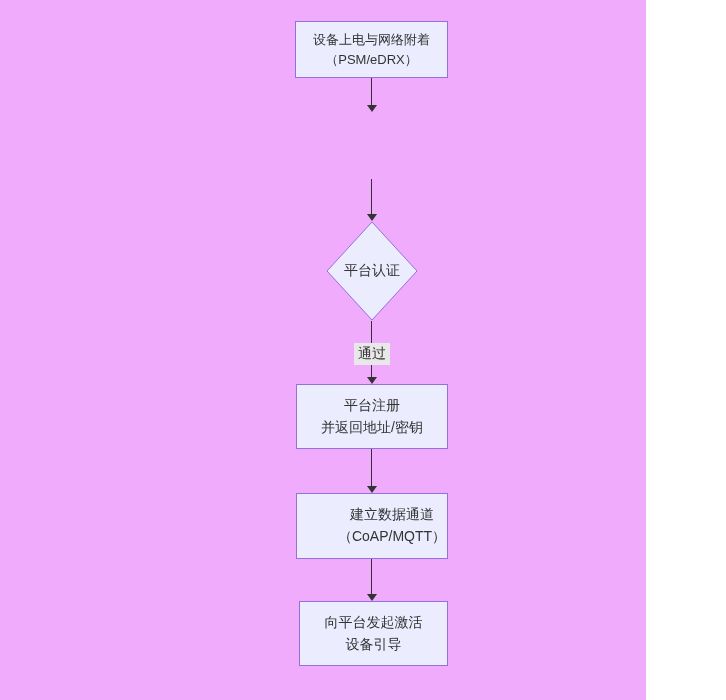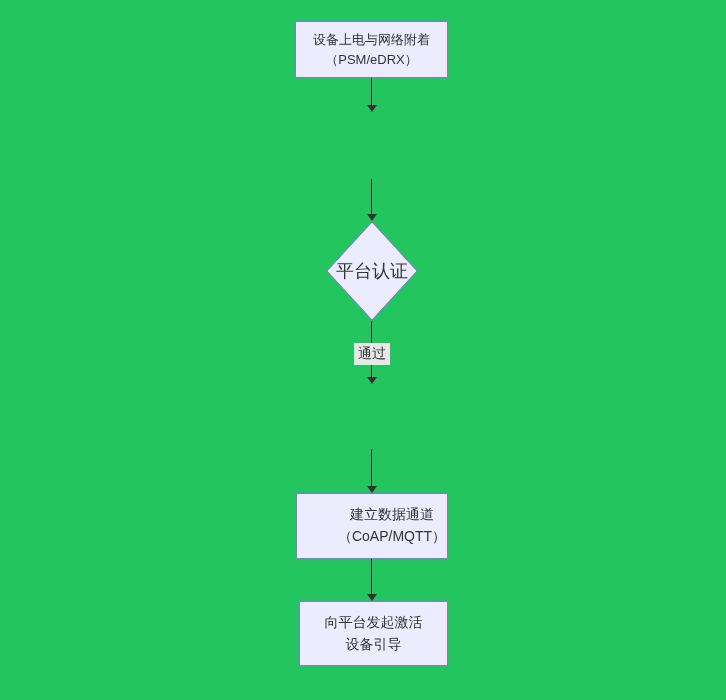--- a/index.html
+++ b/index.html
@@ -1,37 +1,37 @@
 <!DOCTYPE html>
 <html><head>
 <meta charset="utf-8">
 <style>
   html,body { margin:0; padding:0; background:#ffffff; }
   .canvas {
-    position:relative; width:726px; height:700px; background:#22c55e;
+    position:relative; width:646px; height:700px; background:#f0abfc;
     font-family:"Liberation Sans","DejaVu Sans",sans-serif;
     overflow:hidden;
   }
   .node {
     position:absolute; box-sizing:border-box;
     background:#ECECFF; border:1px solid #9370DB;
     display:flex; flex-direction:column; align-items:center; justify-content:center;
     font-size:14px; color:#333333; text-align:center; line-height:1.55;
   }
   .node-box1 { left:295px; top:21px;  width:153px; height:57px; line-height:1.5; font-size:13px; }
   .node-box2 { left:296px; top:112px; width:152px; height:67px; }
   .node-box3 { left:296px; top:384px; width:152px; height:65px; }
   .node-box4 { left:296px; top:493px; width:152px; height:66px;padding-left:40px; }
   .node-box5 { left:299px; top:601px; width:149px; height:65px; }
   .diamond-wrap { position:absolute; left:326px; top:221px; width:92px; height:100px; }
   .diamond-wrap svg { position:absolute; left:0; top:0; }
   .diamond-label {
     position:absolute; left:0; top:0; width:92px; height:100px;
     display:flex; align-items:center; justify-content:center;
-    font-size:18px; color:#333333;
+    font-size:14px; color:#333333;
   }
   .edge {
     position:absolute; left:371px; width:1px; background:#333333;
   }
   .edge-a1 { top:78px;  height:27px; }
   .edge-a2 { top:179px; height:35px; }
   .edge-a3 { top:321px; height:56px; }
   .edge-a4 { top:449px; height:37px; }
   .edge-a5 { top:559px; height:35px; }
   .arrowhead {
@@ -71,20 +71,24 @@
     <svg width="92" height="100" viewBox="0 0 92 100">
       <polygon points="46,1 91,50 46,99 1,50" fill="#ECECFF" stroke="#9370DB" stroke-width="1"></polygon>
     </svg>
     <div class="diamond-label">平台认证</div>
   </div>
 
   <div class="edge edge-a3"></div>
   <div class="edge-label">通过</div>
   <div class="arrowhead head-a3"></div>
 
+  <div class="node node-box3">
+    <span>平台注册</span>
+    <span>并返回地址/密钥</span>
+  </div>
 
   <div class="edge edge-a4"></div>
   <div class="arrowhead head-a4"></div>
 
   <div class="node node-box4">
     <span>建立数据通道</span>
     <span>（CoAP/MQTT）</span>
   </div>
 
   <div class="edge edge-a5"></div>

